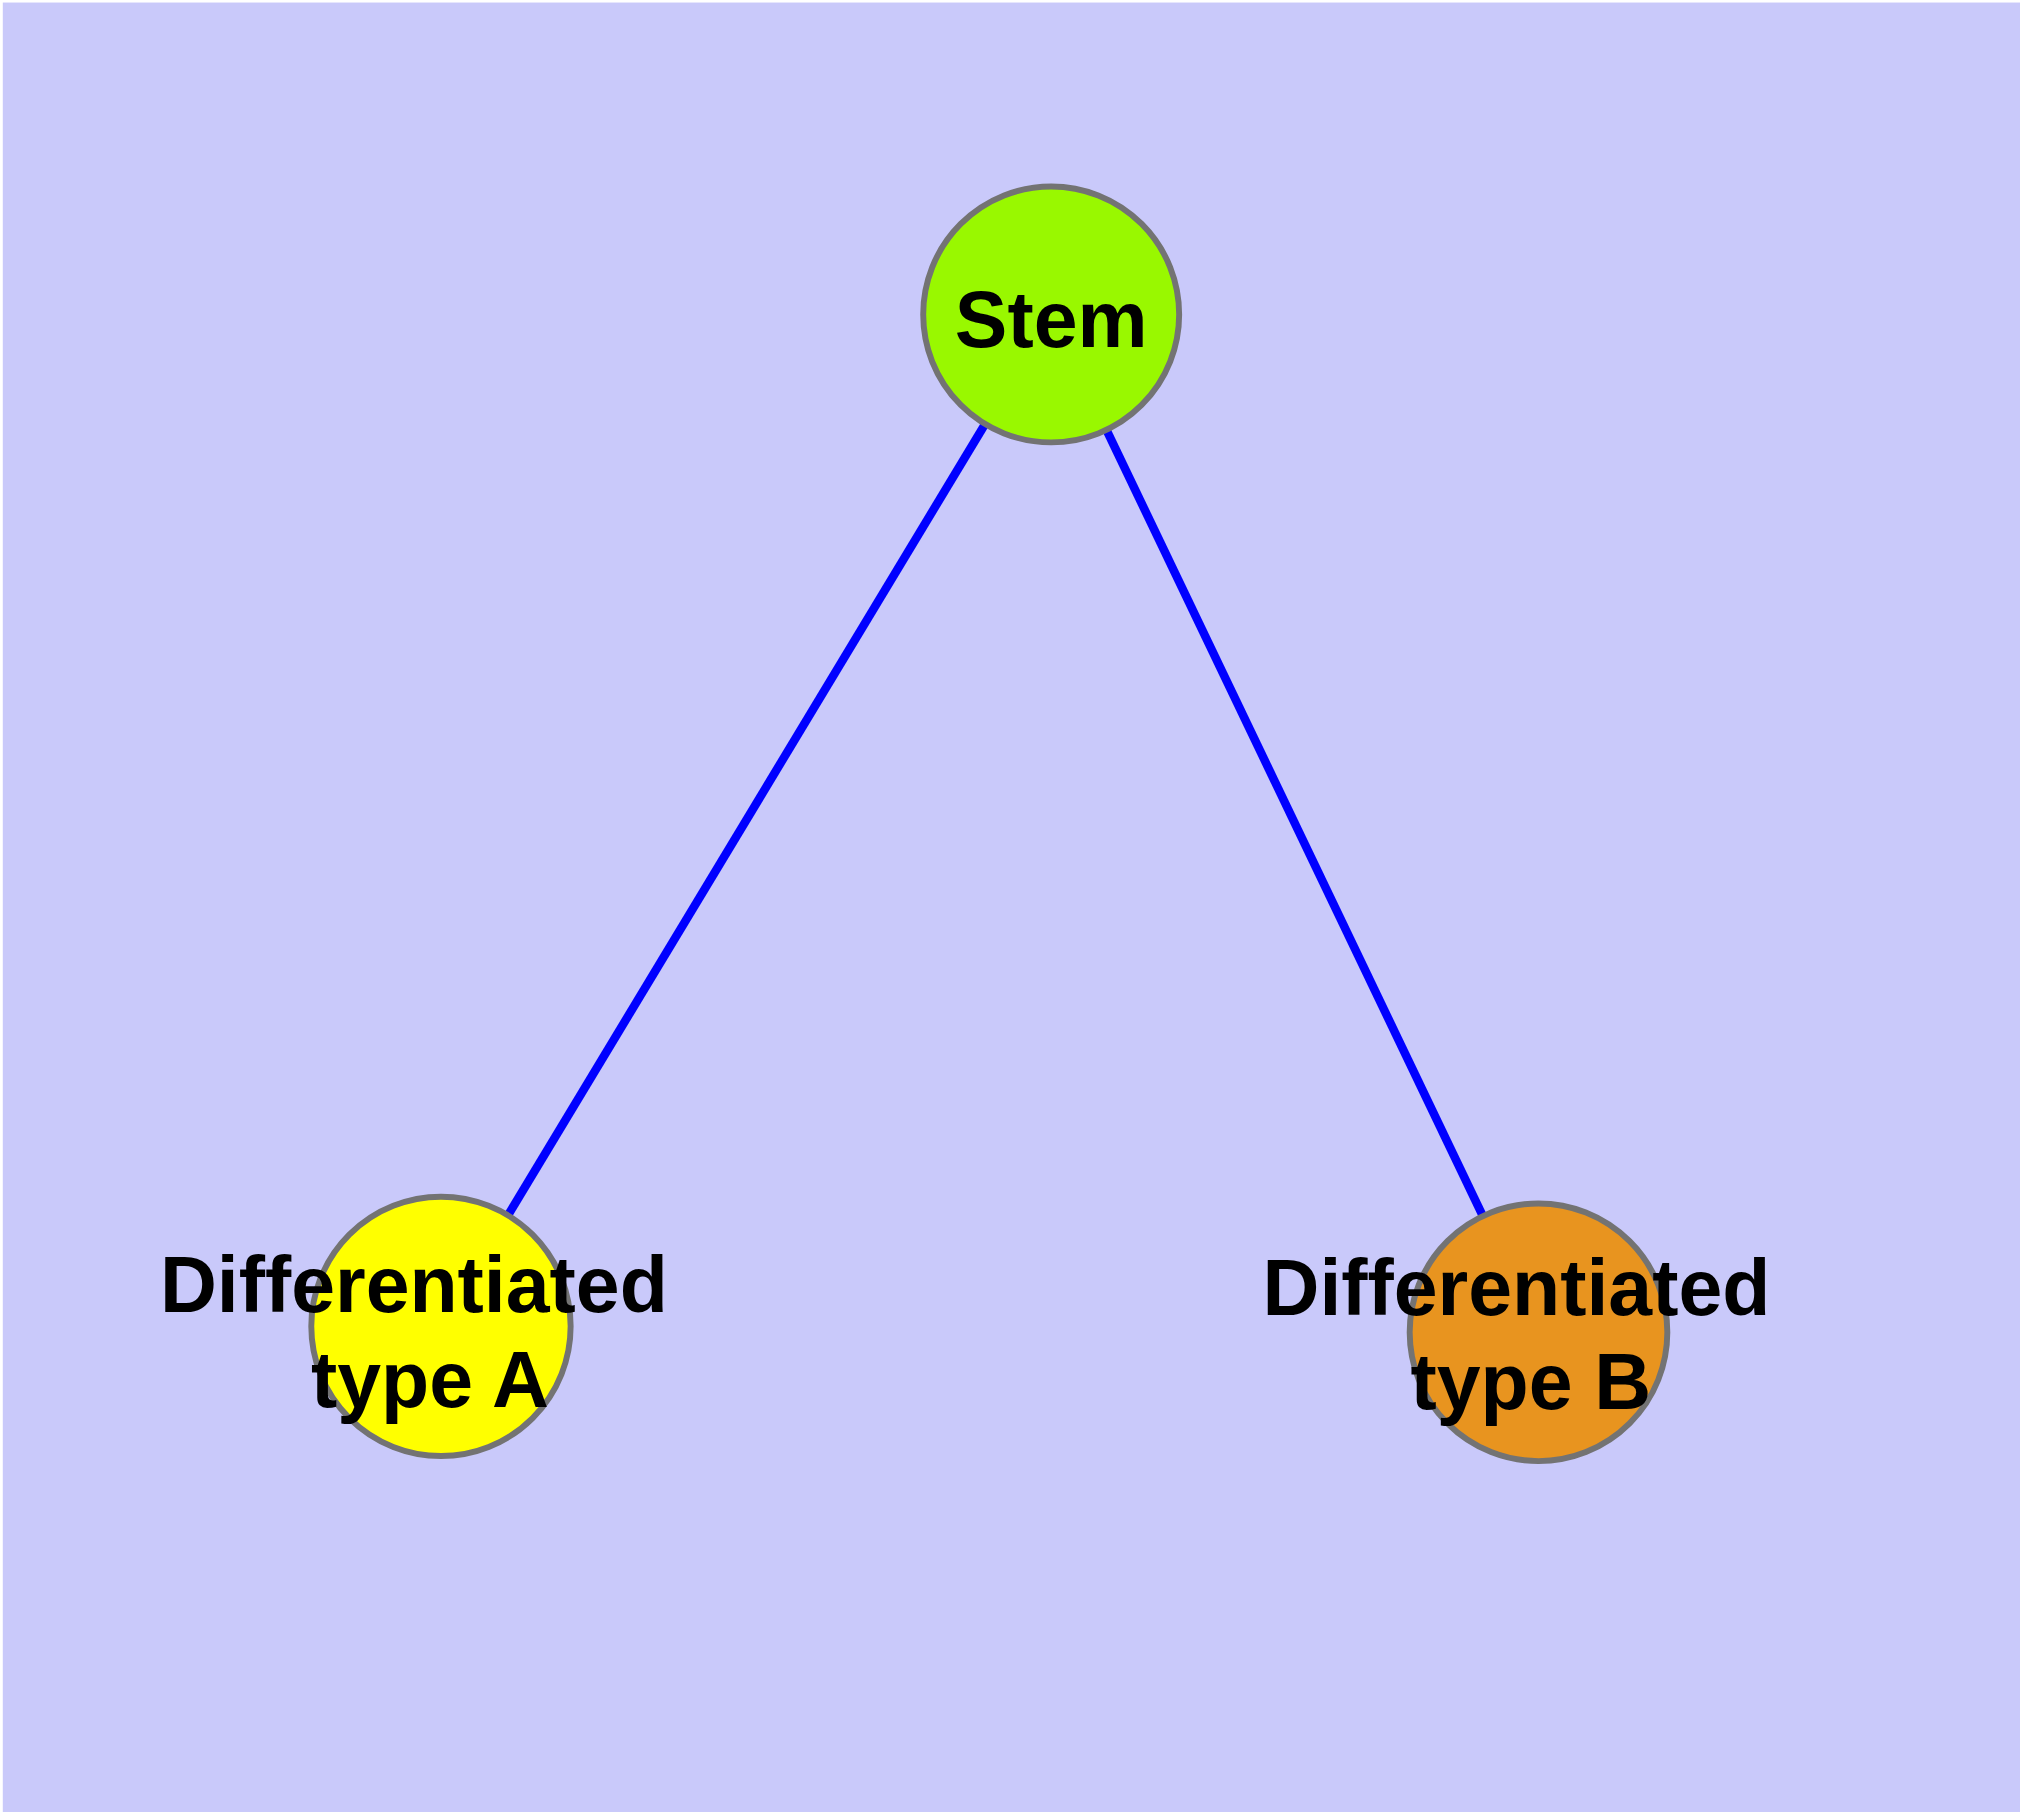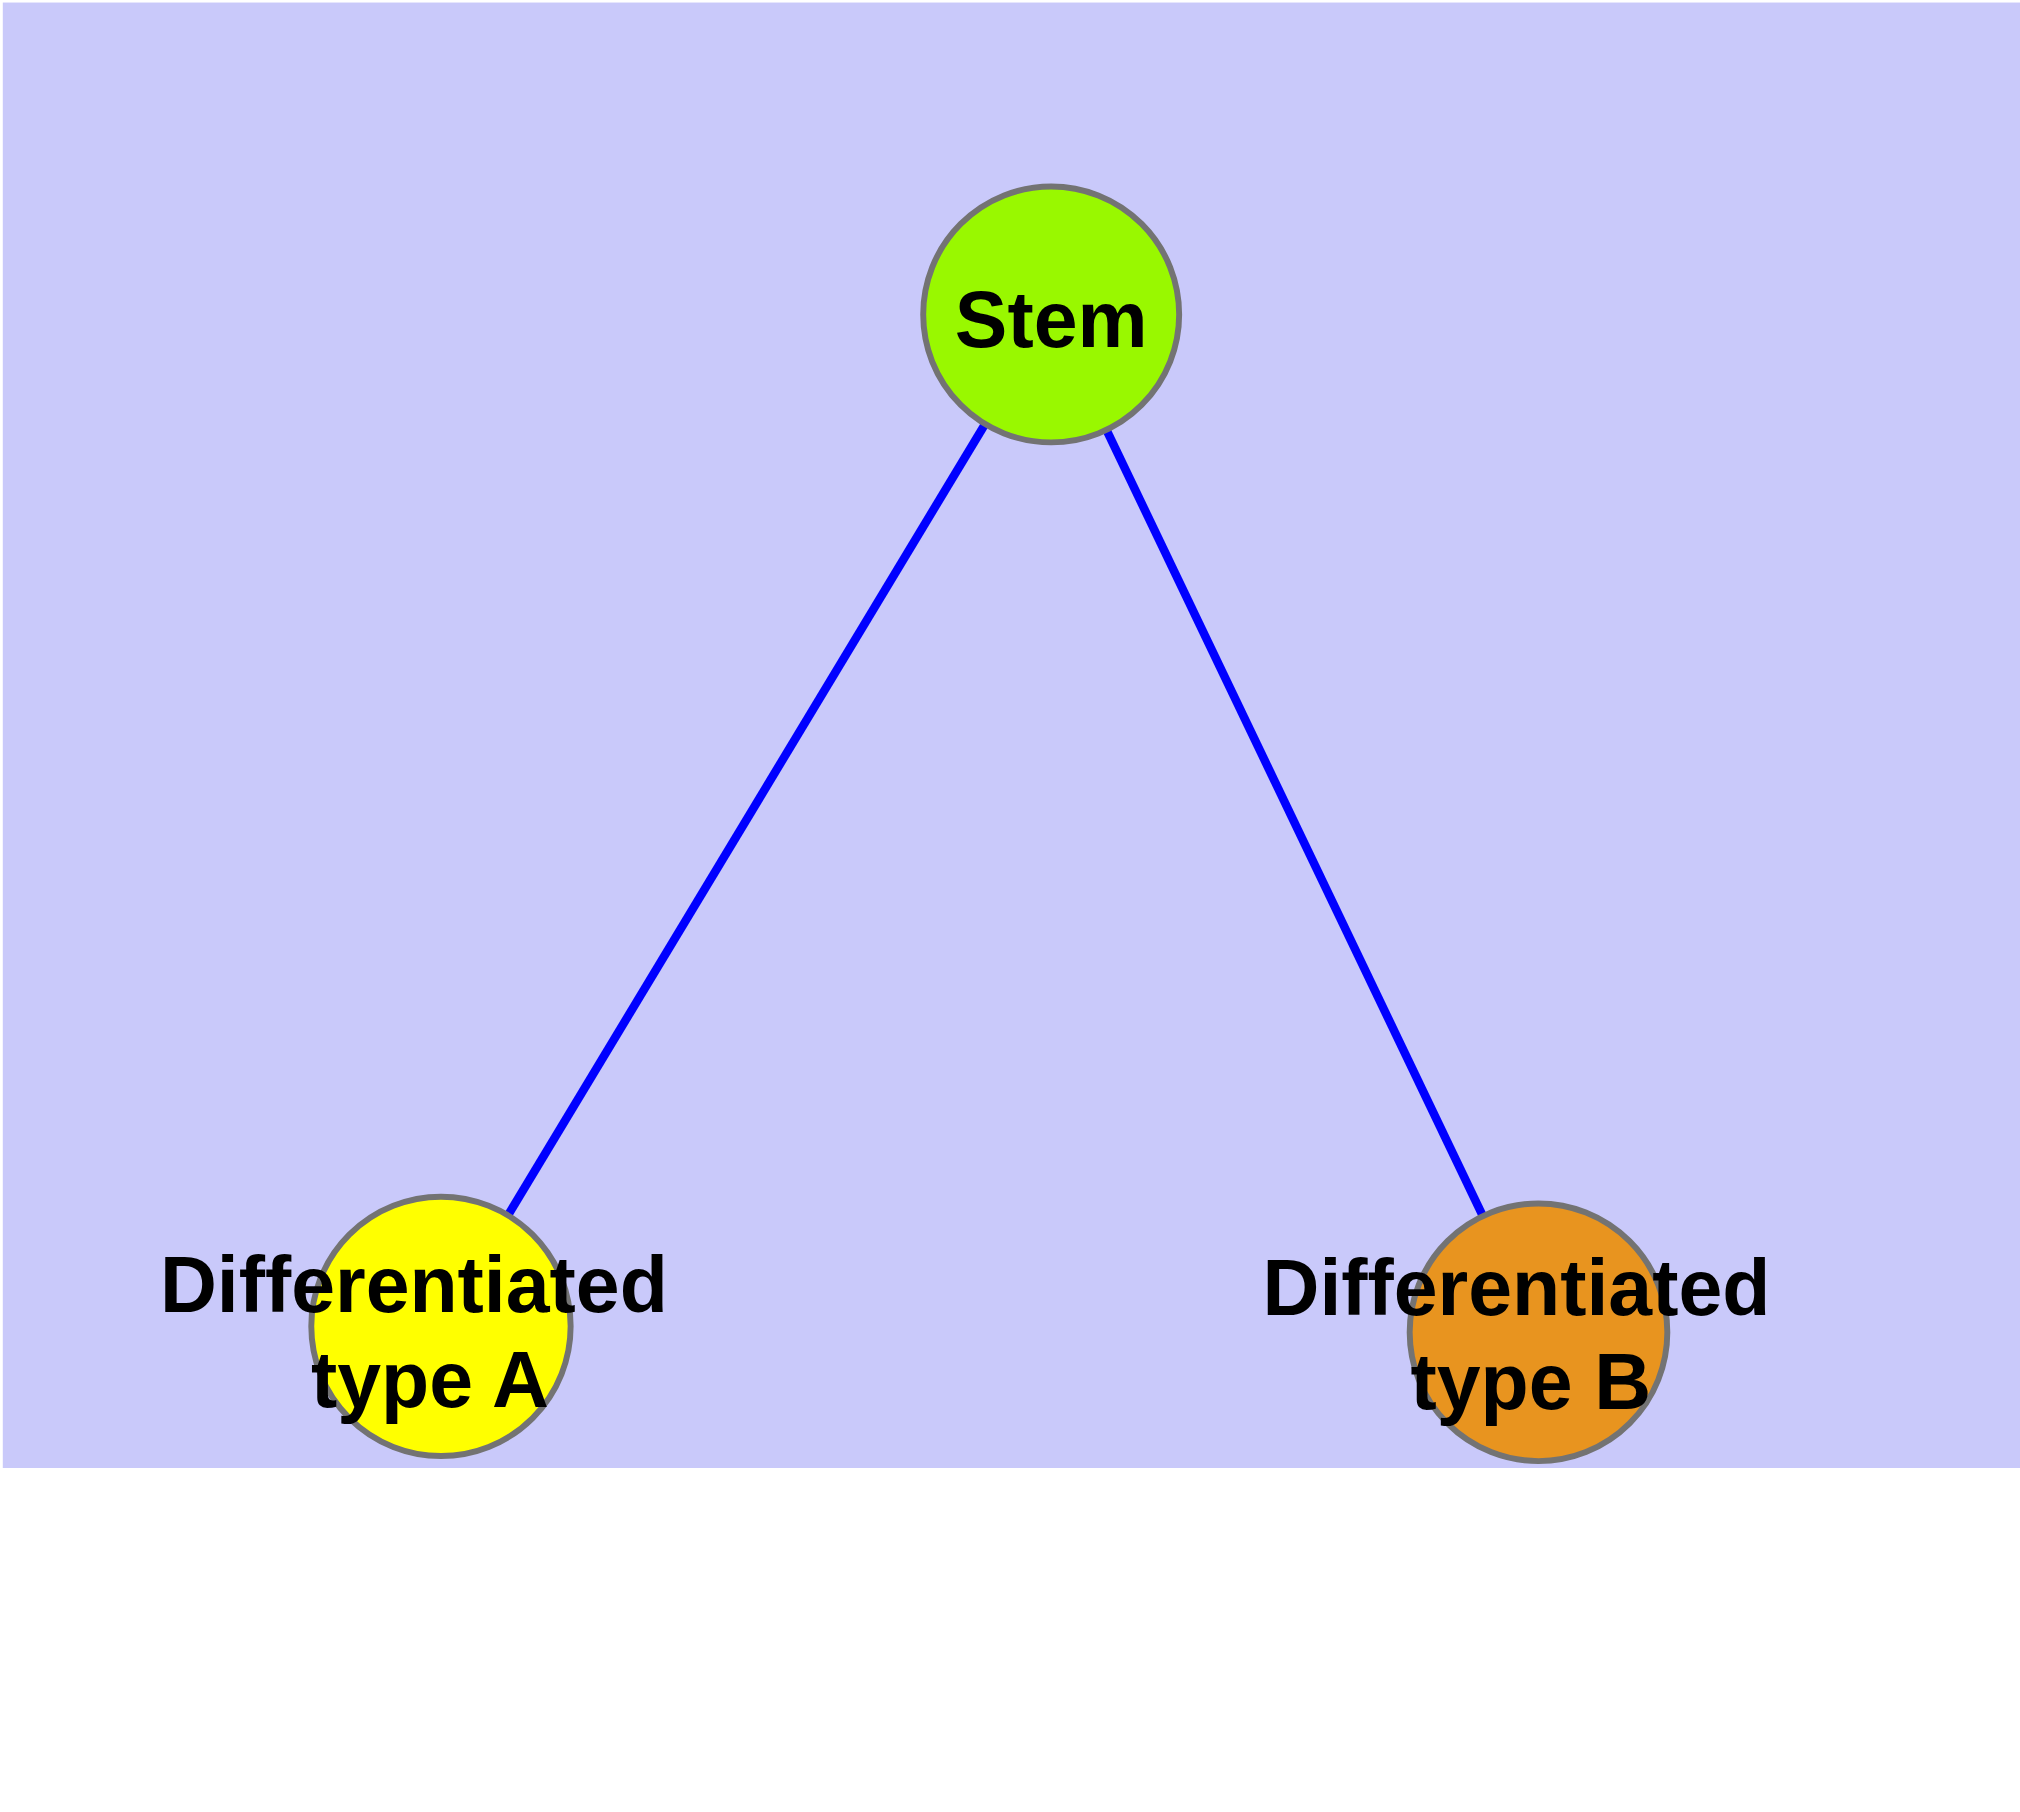--- a/index.html
+++ b/index.html
@@ -2,21 +2,21 @@
 <html style="font-size:13.6px"><head>
 <meta charset="utf-8">
 <style>
   html, body {
     margin: 0;
     padding: 0;
     background: #ffffff;
   }
   .stage {
     width: 2021px;
-    height: 1468px;
+    height: 1812px;
     position: relative;
   }
   svg {
     display: block;
   }
   .node-label {
     font-family: "Liberation Sans", "DejaVu Sans", sans-serif;
     font-weight: bold;
     font-size: 93px;
     text-anchor: middle;

